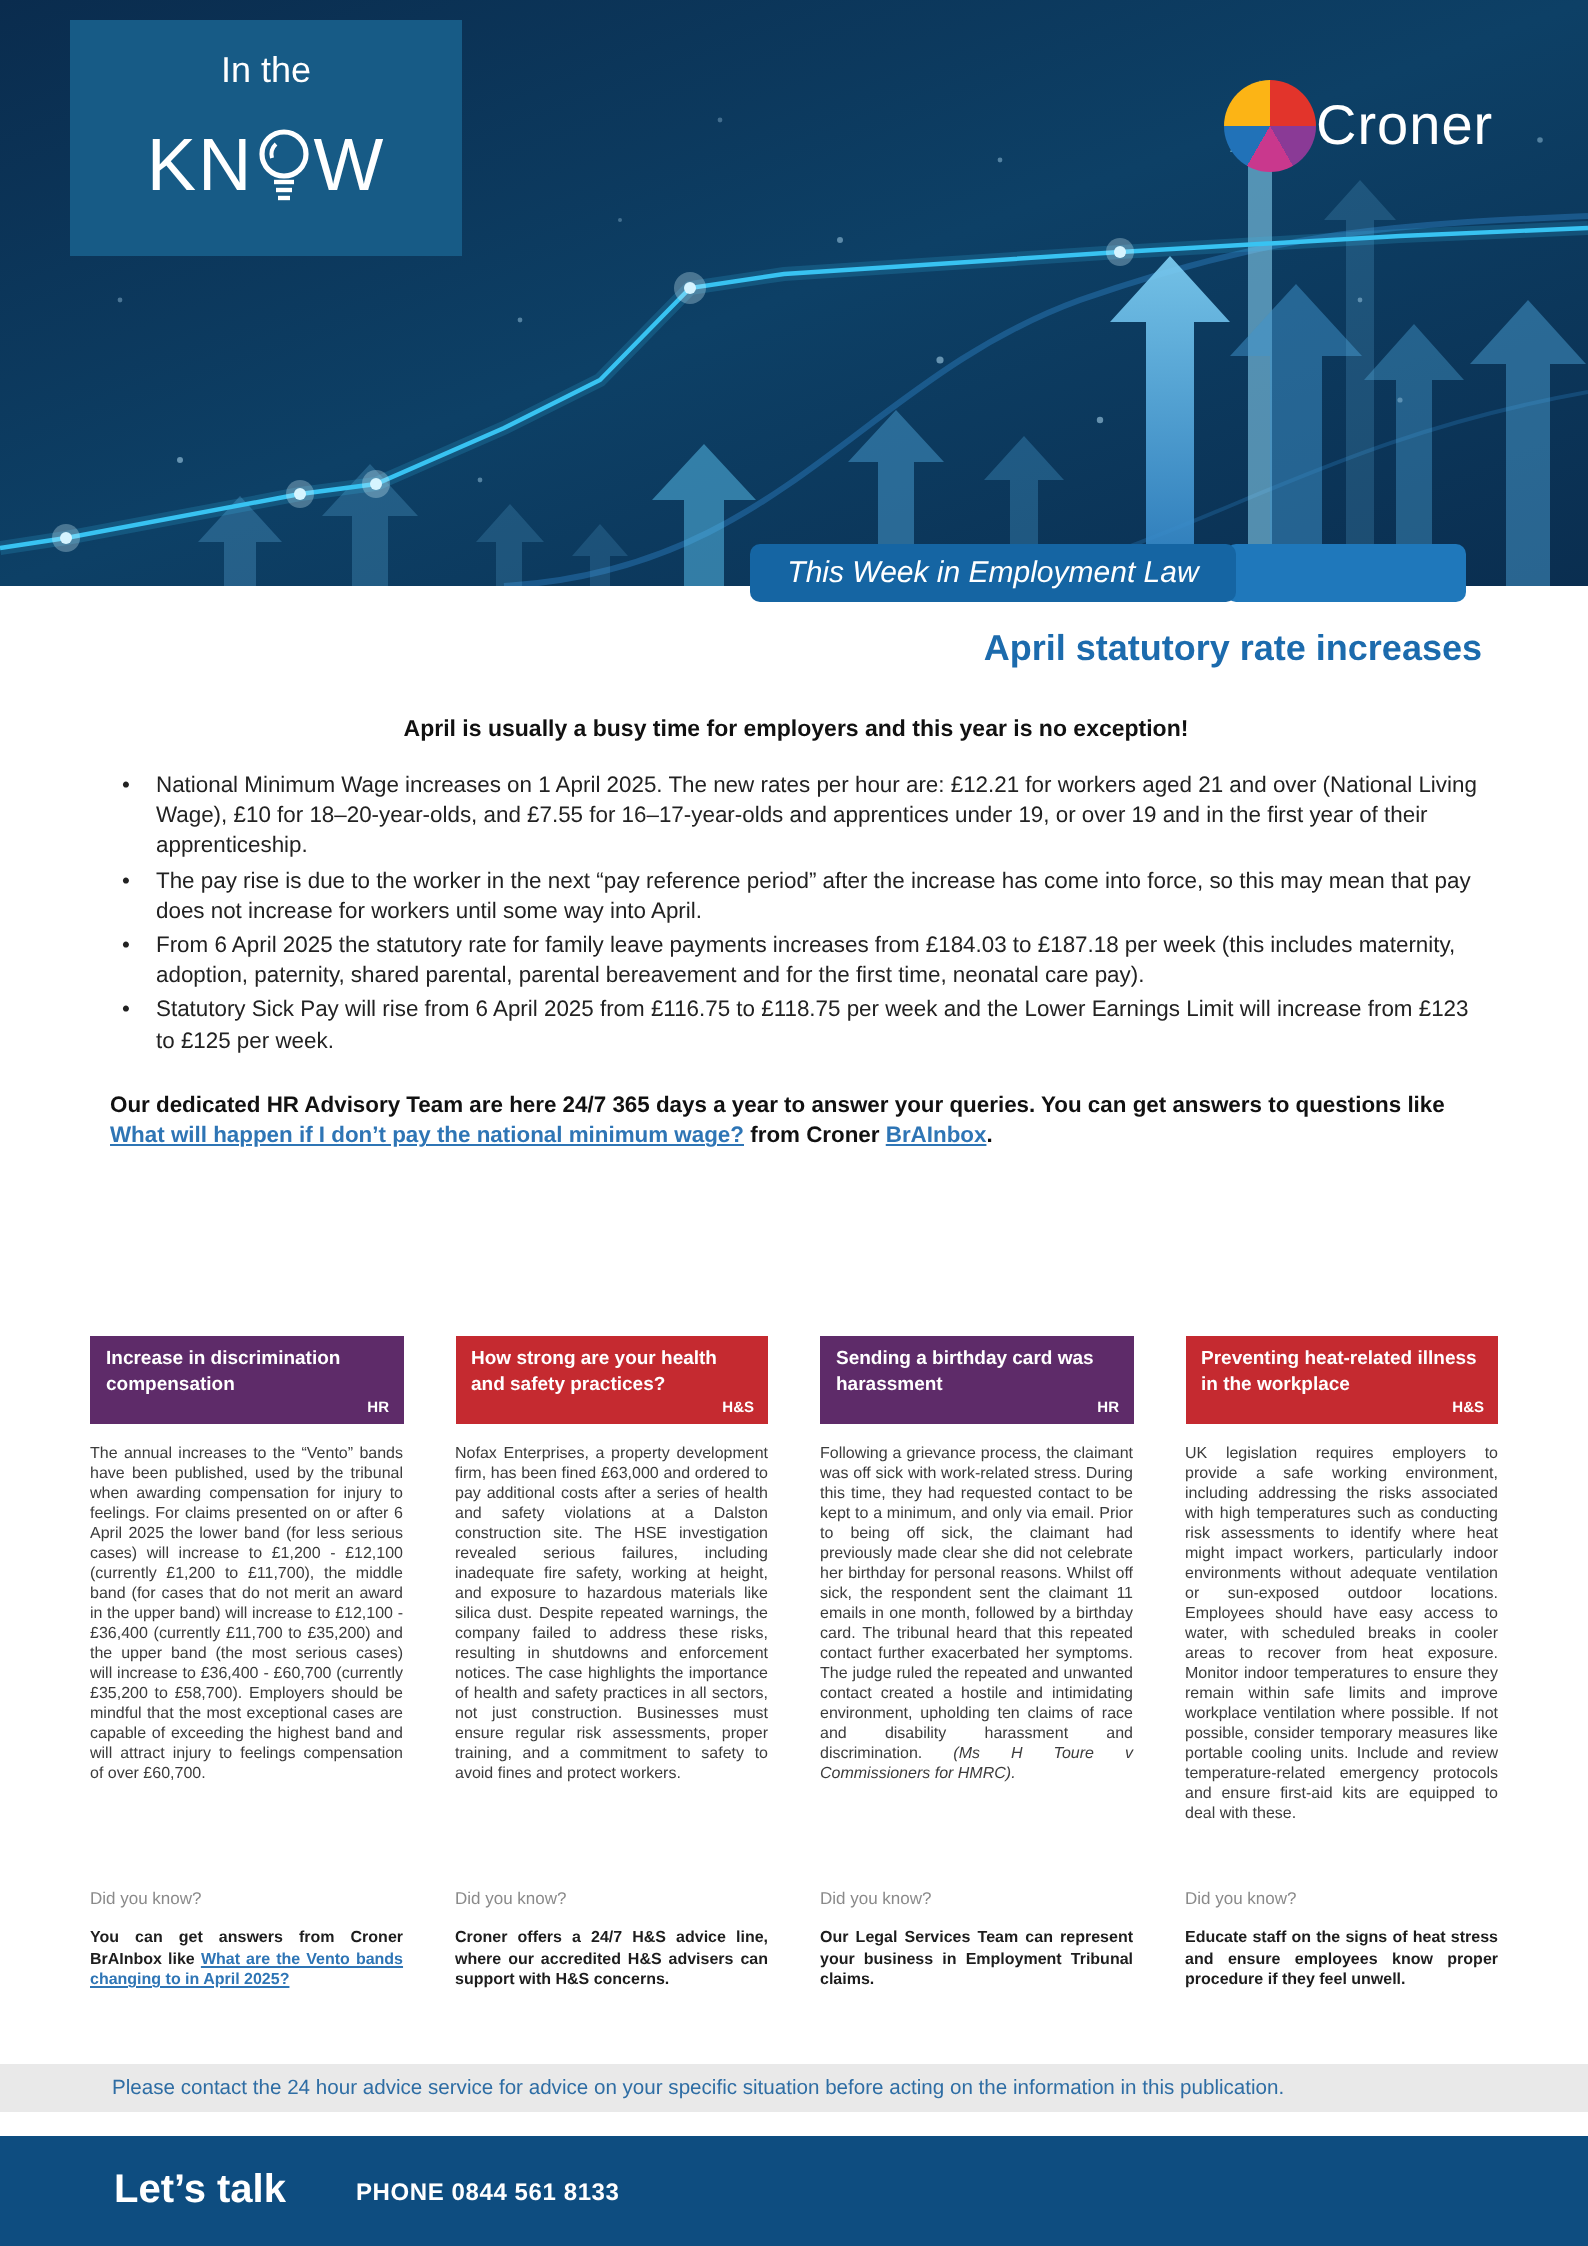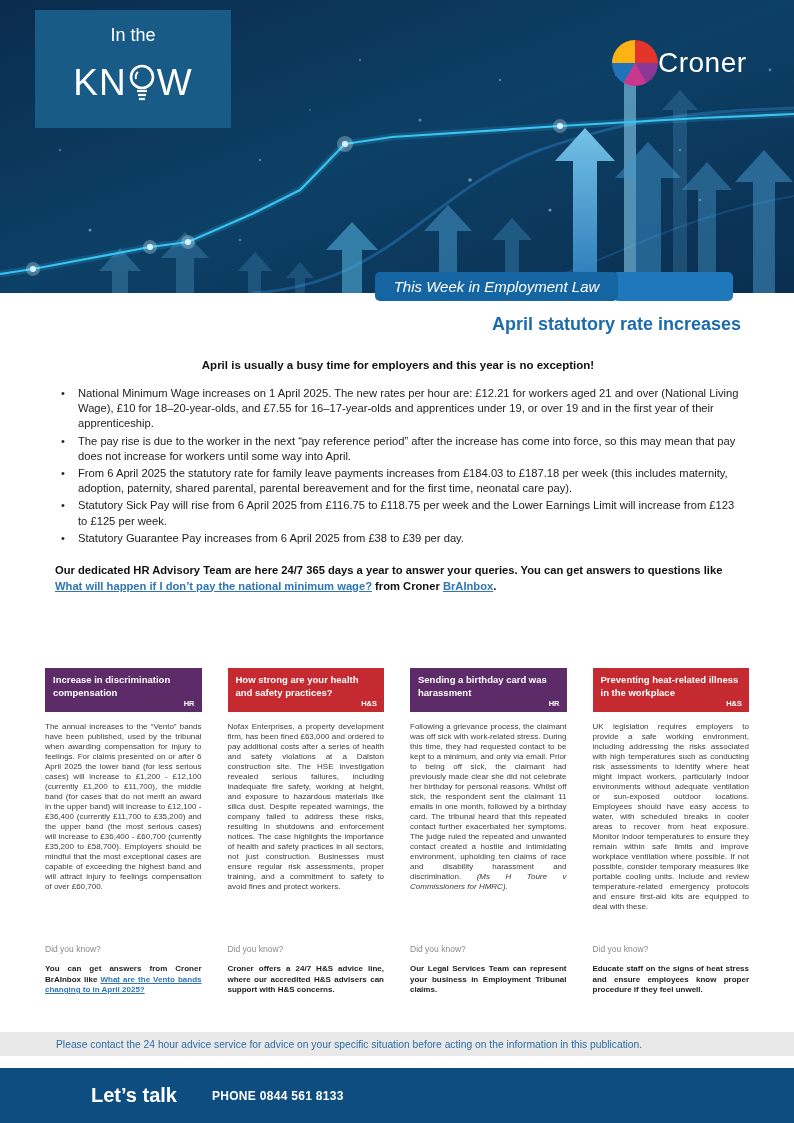--- a/index.html
+++ b/index.html
@@ -55,21 +55,21 @@
   .dyk-text{margin-top:10px;font-size:8px;line-height:10.5px;font-weight:bold;
             color:#1d1d1d;text-align:justify;}
 
   
   .advice{position:absolute;top:1032px;left:0;width:794px;height:24px;background:#e9e9e9;
           display:flex;align-items:center;padding-left:56px;box-sizing:border-box;
           color:#2e6da4;font-size:10.3px;}
   .footer{position:absolute;top:1068px;left:0;width:794px;height:55px;background:#0e4d80;
           color:#fff;display:flex;align-items:center;padding-left:57px;
           box-sizing:border-box;gap:35px;}
-  .lets-talk{font-size:20px;font-weight:bold;margin-left:34px;}
+  .lets-talk{font-size:20px;font-weight:bold;}
   .phone{font-size:12px;font-weight:bold;letter-spacing:.3px;}
 </style>
 </head>
 <body>
 
 <div class="page">
 
   <div class="header">
     <svg width="794" height="293" viewBox="0 0 794 293">
       <defs>
@@ -165,21 +165,20 @@
   </div>
 
   <div class="article">
     <h1 class="article-title">April statutory rate increases</h1>
     <div class="article-intro">April is usually a busy time for employers and this year is no exception!</div>
     <ul class="bullets">
       <li>National Minimum Wage increases on 1 April 2025. The new rates per hour are: £12.21 for workers aged 21 and over (National Living Wage), £10 for 18–20-year-olds, and £7.55 for 16–17-year-olds and apprentices under 19, or over 19 and in the first year of their apprenticeship.</li>
       <li>The pay rise is due to the worker in the next “pay reference period” after the increase has come into force, so this may mean that pay does not increase for workers until some way into April.</li>
       <li>From 6 April 2025 the statutory rate for family leave payments increases from £184.03 to £187.18 per week (this includes maternity, adoption, paternity, shared parental, parental bereavement and for the first time, neonatal care pay).</li>
       <li>Statutory Sick Pay will rise from 6 April 2025 from £116.75 to £118.75 per week and the Lower Earnings Limit will increase from £123 to £125 per week.</li>
-      <li>Statutory Guarantee Pay increases from 6 April 2025 from £38 to £39 per day.</li>
     </ul>
     <div class="article-outro"><span>Our dedicated HR Advisory Team are here 24/7 365 days a year to answer your queries. You can get answers to questions like </span><a class="link">What will happen if I don’t pay the national minimum wage?</a><span> from Croner </span><a class="link">BrAInbox</a><span>.</span></div>
   </div>
 
   <div class="columns">
 
     <div class="col">
       <div class="col-header purple">
         <div class="t">Increase in discrimination compensation</div>
         <div class="tag">HR</div>

